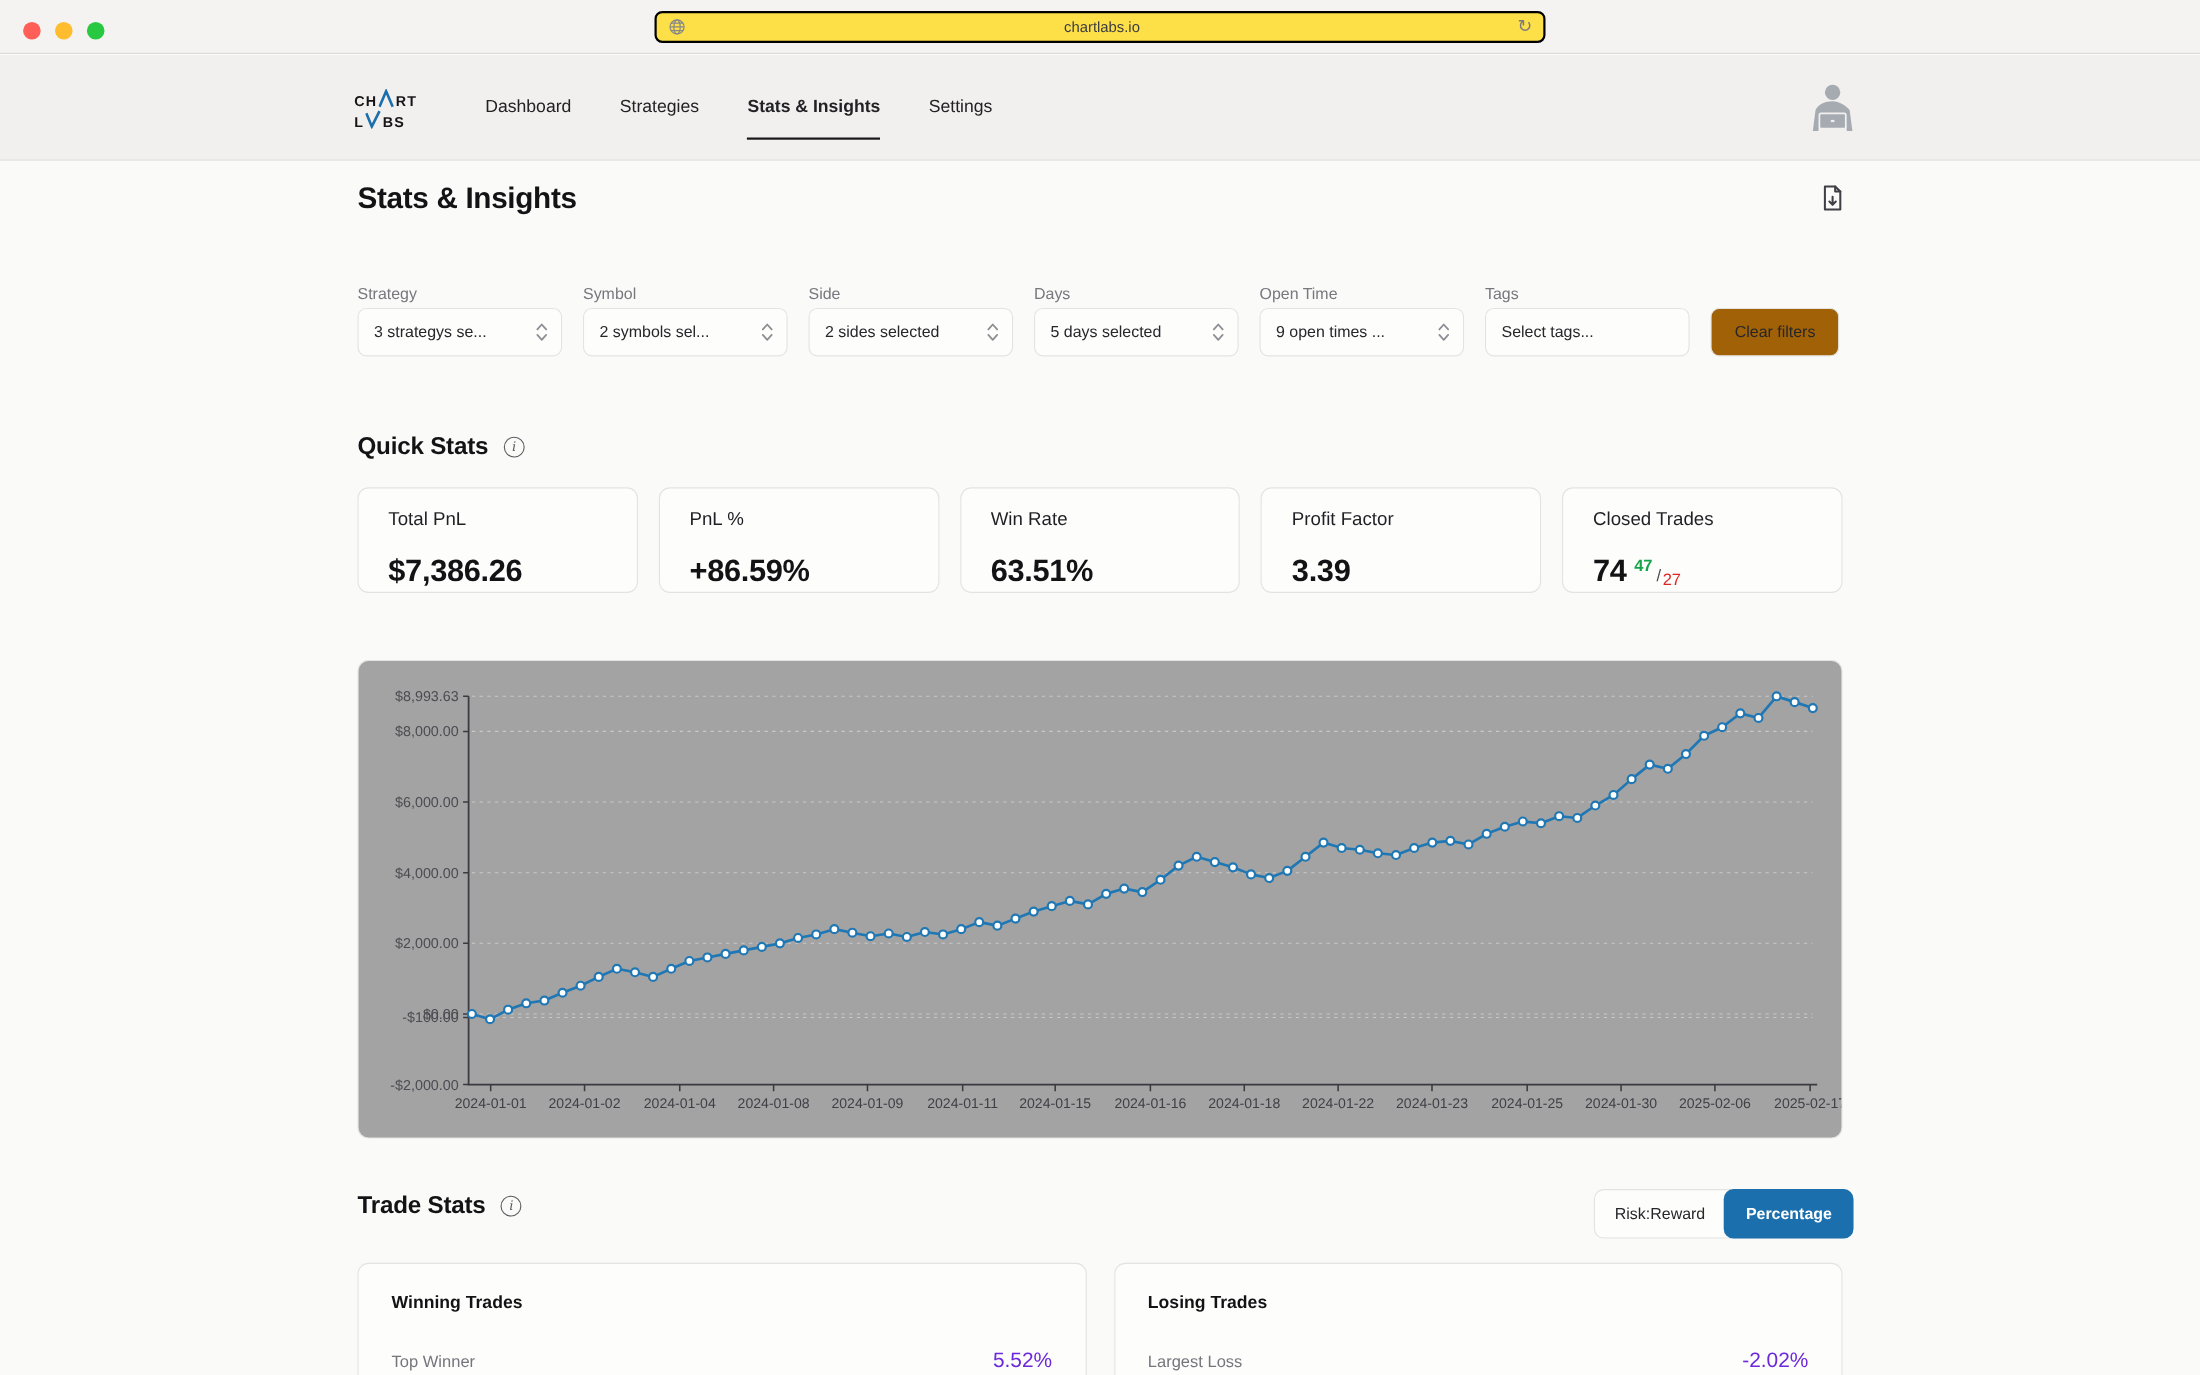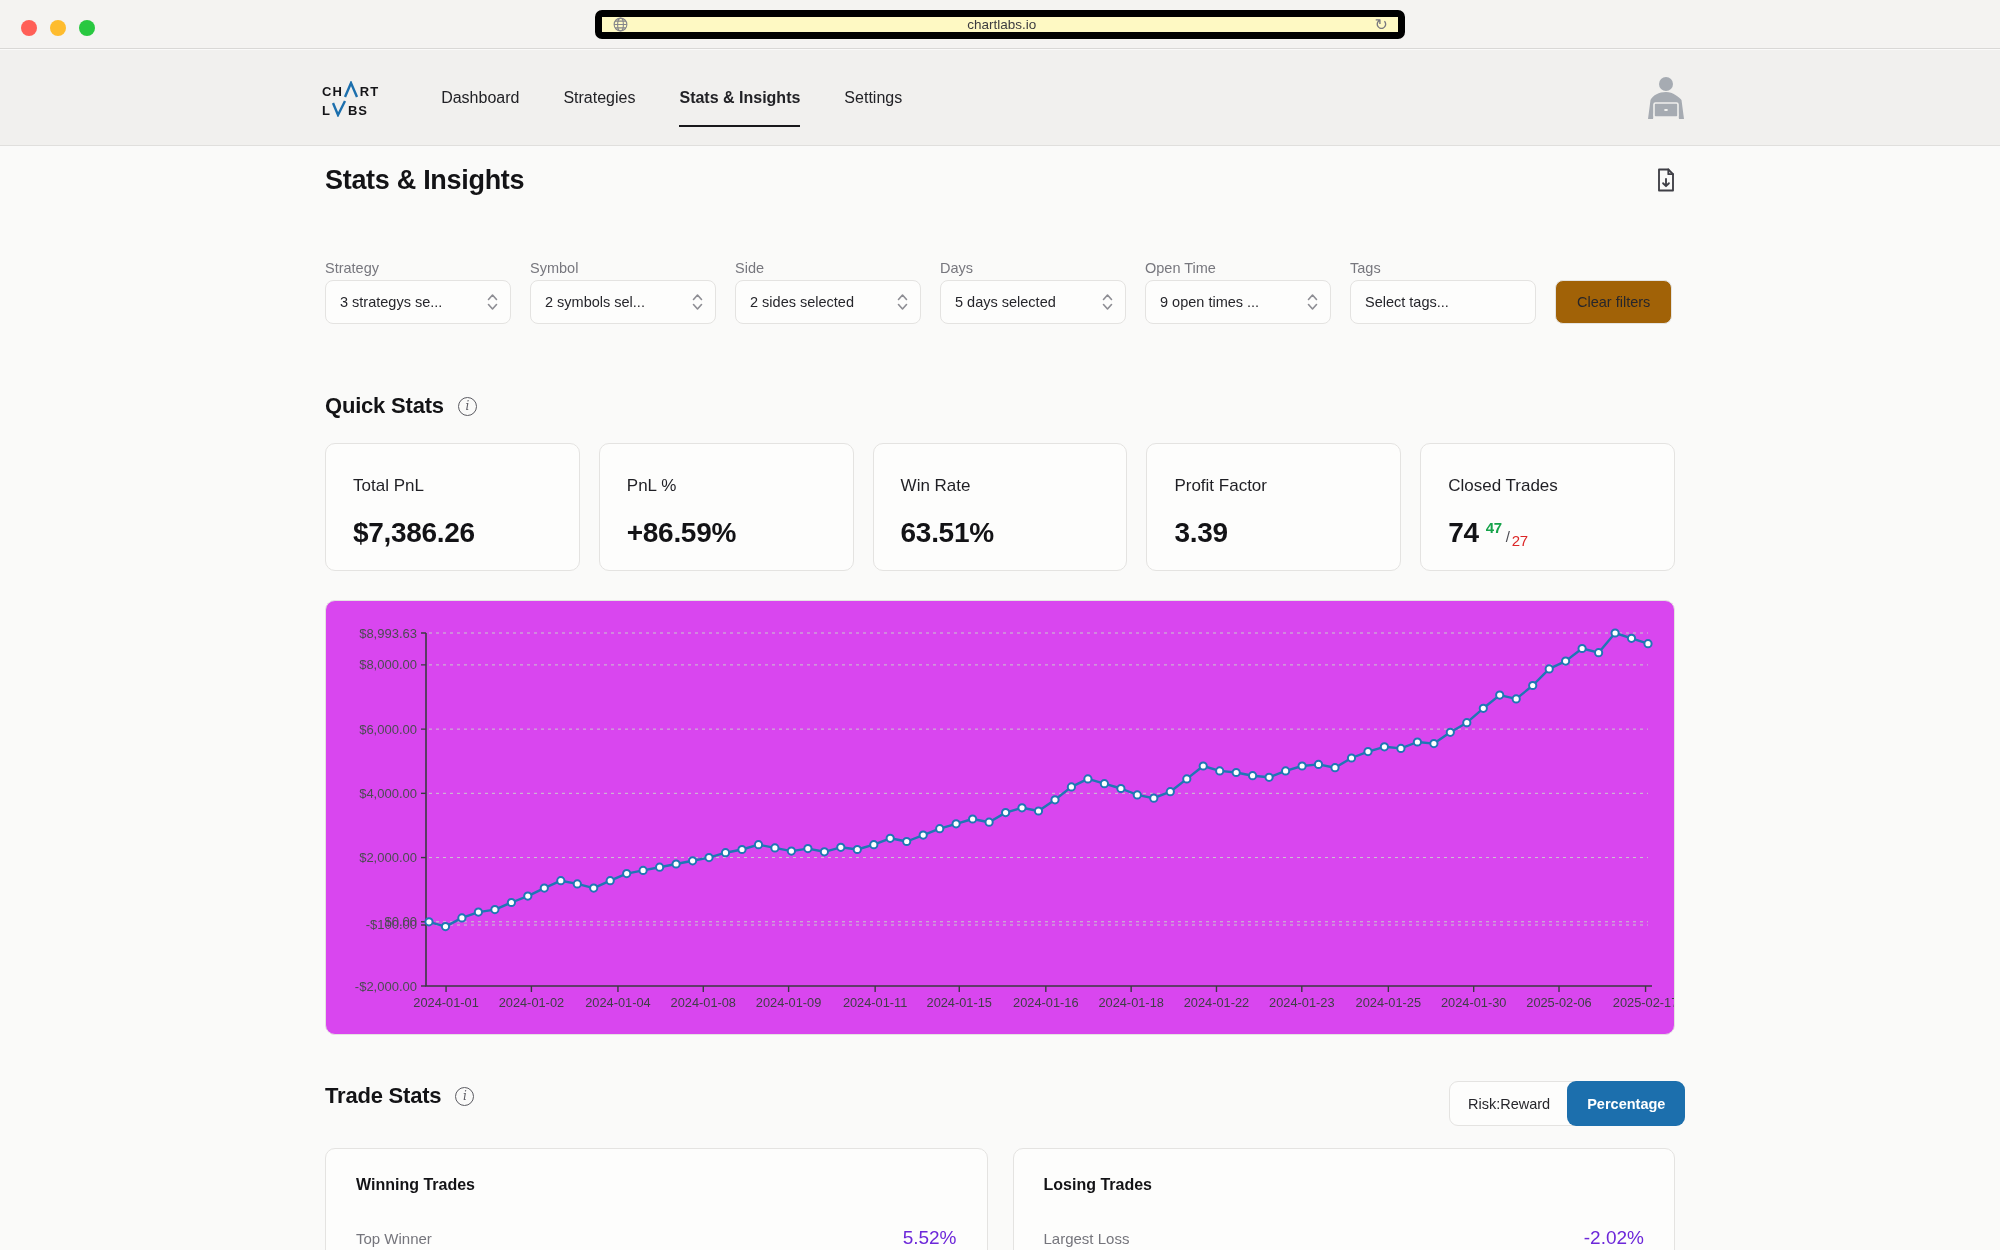--- a/index.html
+++ b/index.html
@@ -11,21 +11,21 @@
     overflow:hidden;
     color:#18181b;
   }
   
   .chrome { position:absolute; top:0; left:0; width:100%; height:49px;
     background:#f4f3f1; border-bottom:1px solid #d9d8d6; }
   .traffic { position:absolute; top:20px; left:21px; display:flex; gap:13px; }
   .light { width:16px; height:16px; border-radius:50%; }
   .light.red{ background:#ff5f57; } .light.yellow{ background:#febc2e; } .light.green{ background:#28c840; }
   .url-bar { position:absolute; left:595px; top:10px; width:810px; height:29px;
-    background:#fef9c3; border:7px solid #000000; border-radius:7px;
+    background:#fde047; border:2px solid #000000; border-radius:7px;
     display:flex; align-items:center; padding:0 10px; }
   .url-text { flex:1; text-align:center; font-size:13.5px; color:#3c3c40; }
   .chrome-icon { width:17px; height:17px; color:#86868b; flex:0 0 auto; }
   .reload { font-size:16px; color:#7a7a80; line-height:1; cursor:default; }
 
   
   .navbar { position:absolute; top:50px; left:0; width:100%; height:96px;
     background:#f1f0ee; border-bottom:1px solid #e0dfdd;
     display:flex; align-items:center; padding-left:322px; }
   .logo { display:flex; flex-direction:column; line-height:1; margin-right:62px; }
@@ -64,32 +64,32 @@
   .section-head { position:absolute; left:325px; display:flex; align-items:center; gap:14px; }
   .section-head h2 { font-size:22px; font-weight:700; color:#131316; letter-spacing:-0.2px; }
   .info-icon { width:19px; height:19px; border:1.4px solid #5b5b62; border-radius:50%;
     display:grid; place-items:center; font-size:12px; color:#5b5b62;
     font-family:"DejaVu Serif", serif; font-style:italic; cursor:pointer; }
   .qs-head { top:393px; }
   .ts-head { top:1083px; }
 
   
   .stat-cards { position:absolute; top:443px; left:325px; width:1350px; display:flex; gap:19px; }
-  .stat-card { flex:1; height:128px; background:#fdfdfc; border:1px solid #e4e3e1;
-    border-radius:10px; padding:32px 27px; }
+  .stat-card { flex:1; height:96px; background:#fdfdfc; border:1px solid #e4e3e1;
+    border-radius:10px; padding:18px 27px; }
   .stat-label { font-size:17px; color:#1f1f24; }
   .stat-value { margin-top:21px; font-size:28px; font-weight:700; color:#131316;
     letter-spacing:-0.3px; }
   .ct-wins { font-size:15px; font-weight:700; color:#16a34a; position:relative; top:-9px; margin-left:7px; }
   .ct-sep  { font-size:15px; font-weight:400; color:#4b4b52; margin:0 2px 0 4px; }
   .ct-losses { font-size:15px; font-weight:400; color:#dc2626; position:relative; top:4px; }
 
   
   .chart-card { position:absolute; top:600px; left:325px; width:1350px; height:435px;
-    background:#d946ef; border:1px solid #e4e3e1; border-radius:10px; overflow:hidden; }
+    background:#a3a3a3; border:1px solid #e4e3e1; border-radius:10px; overflow:hidden; }
   .chart-card svg { display:block; }
 
   
   .toggle { position:absolute; top:1081px; left:1449px; height:45px; display:flex;
     background:#fdfdfc; border:1px solid #e4e3e1; border-radius:9px; }
   .toggle-option { padding:0 18px; display:flex; align-items:center; font-size:14.5px;
     color:#26262b; cursor:pointer; }
   .toggle-option.active { background:#1c6fad; color:#fff; font-weight:700;
     border-radius:9px; margin:-1px; padding:0 20px; }
 

